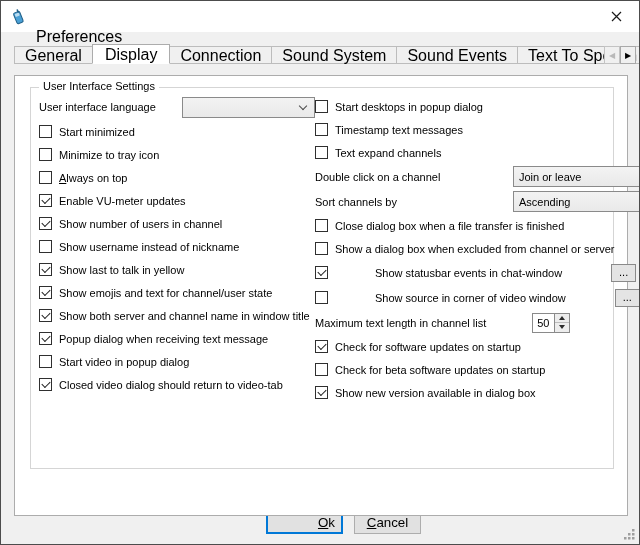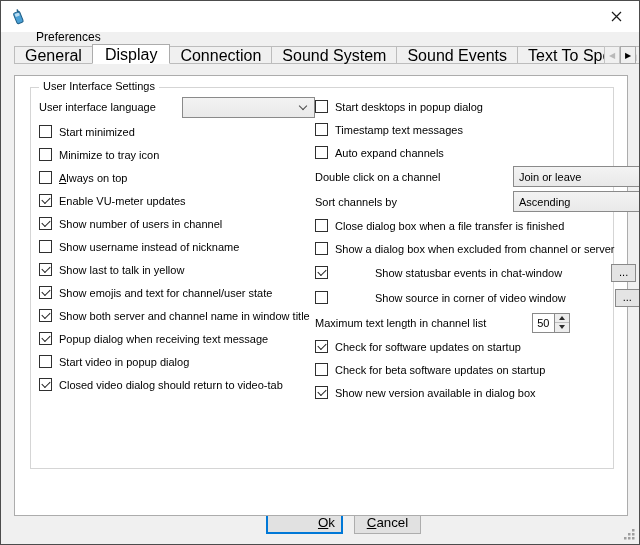--- a/index.html
+++ b/index.html
@@ -5,21 +5,21 @@
   * { margin:0; padding:0; box-sizing:border-box; }
   body { background:#c0c0c0; font-family:"Liberation Sans", sans-serif; }
   .window {
     position:relative; width:640px; height:545px;
     background:#f0f0f0; border:1px solid #4c4c4c; overflow:hidden;
     font-size:11px; color:#000;
   }
   
   .titlebar { position:absolute; left:0; top:0; right:0; height:31px; background:#fff; display:flex; align-items:center; }
   .app-icon { width:16px; height:16px; margin:0 10px 0 9px; flex:none; }
-  .win-title { font-size:12px;margin-top:40px; }
+  .win-title { font-size:16px;margin-top:40px; }
   .close-btn { position:absolute; right:0; top:0; width:45px; height:31px; display:flex; align-items:center; justify-content:center; }
   .close-btn svg { display:block; }
   
   .tabbar { position:absolute; left:13px; top:43px; height:20px; display:flex; align-items:flex-end; z-index:4; }
   .tab {
     height:18px; line-height:17px; padding:0 10px; font-size:16px;
     background:#f0f0f0; border:1px solid #bcbcbc; margin-right:-1px; white-space:nowrap;
   }
   .tab.selected {
     height:20px; line-height:19px; padding:0 12px; background:#fff;
@@ -175,21 +175,21 @@
         <div class="row">
           <span class="checkbox"></span>
           <span class="cb-label">Start desktops in popup dialog</span>
         </div>
         <div class="row">
           <span class="checkbox"></span>
           <span class="cb-label">Timestamp text messages</span>
         </div>
         <div class="row">
           <span class="checkbox"></span>
-          <span class="cb-label">Auto expand channels</span>
+          <span class="cb-label">Text expand channels</span>
         </div>
         <div class="row h25">
           <span class="r-label">Double click on a channel</span>
           <div class="combo r">
             <span class="combo-value">Join or leave</span>
             <span class="chevron"></span>
           </div>
         </div>
         <div class="row h25">
           <span class="r-label">Sort channels by</span>

